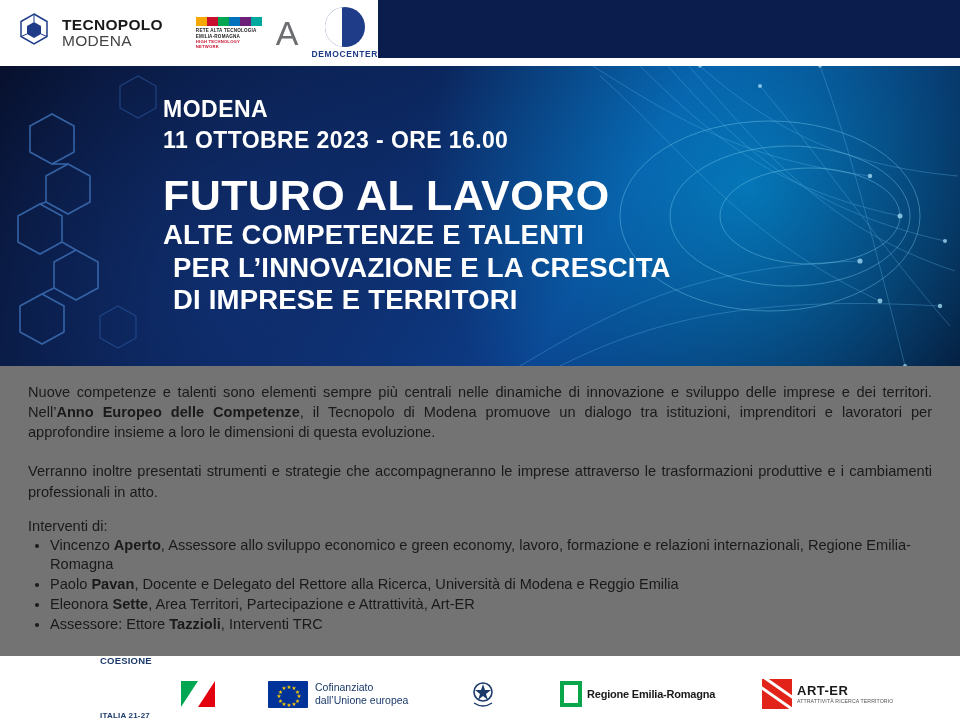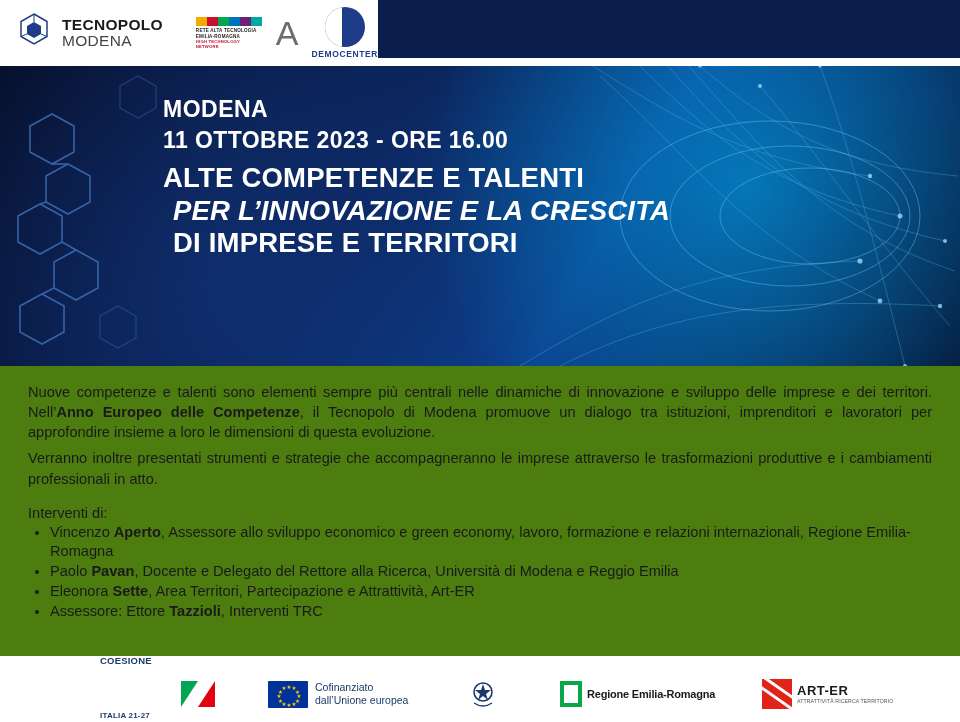--- a/index.html
+++ b/index.html
@@ -60,37 +60,37 @@
   }
   .hero svg.net { position:absolute; inset:0; }
   .hero-text { position:absolute; left:163px; top:28px; color:#ffffff; }
   .city { font-size:23px; font-weight:bold; letter-spacing:0.5px; line-height:1.35;}
   .dateline { font-size:23px; font-weight:bold; letter-spacing:0.4px; line-height:1.35;}
   .title-main {
     font-size:43px; font-weight:bold; letter-spacing:0.5px; line-height:1.1;
     margin-top:16px;
   }
   .subtitle {
-    font-size:27.5px; font-weight:bold; line-height:1.18; margin-top:6px;
+    font-size:27.5px; font-weight:bold; line-height:1.18; 
     letter-spacing:0.2px;
   }
-  .subtitle div:nth-child(2){ padding-left:10px;font-style:italic; }
+  .subtitle div:nth-child(2){ padding-left:10px; }
   .subtitle div:nth-child(3){ padding-left:10px; }
 
   
   .content {
     position:absolute; left:0; top:366px; width:960px; height:290px;
-    background:#4d7c0f; padding:16px 28px 0 28px;
+    background:#737373; padding:16px 28px 0 28px;
   }
   .para {
     font-size:14.6px; color:#1a1a1a; line-height:1.38;
     text-align:justify;
   }
   .para b { font-weight:bold; }
-  .para2 { margin-top:6px; }
+  .para2 { margin-top:19px; }
   .speakers-label { font-size:14.6px; color:#1a1a1a; margin-top:16px; }
   ul.speakers { margin:2px 0 0 0; padding-left:22px; }
   ul.speakers li { font-size:14.6px; color:#1a1a1a; line-height:1.36; }
   ul.speakers li b { font-weight:bold; }
   .footnote {
     text-align:center; font-size:13.6px; color:#1a1a1a; margin-top:14px; line-height:1.5;
   }
   .footnote a { color:#1a1a1a; text-decoration:underline; }
 
   
@@ -223,20 +223,21 @@
     <g fill="none" stroke="#7fd0f0" stroke-width="0.8" opacity="0.5">
       <ellipse cx="770" cy="150" rx="150" ry="95"></ellipse>
       <ellipse cx="790" cy="150" rx="120" ry="70"></ellipse>
       <ellipse cx="810" cy="150" rx="90" ry="48"></ellipse>
     </g>
   </svg>
 
   <div class="hero-text">
     <div class="city">MODENA</div>
     <div class="dateline">11 OTTOBRE 2023 - ORE 16.00</div>
+    <div class="title-main">FUTURO AL LAVORO</div>
     <div class="subtitle">
       <div>ALTE COMPETENZE E TALENTI</div>
       <div>PER L’INNOVAZIONE E LA CRESCITA</div>
       <div>DI IMPRESE E TERRITORI</div>
     </div>
   </div>
 </div>
 
 <div class="content">
   <div class="para">

